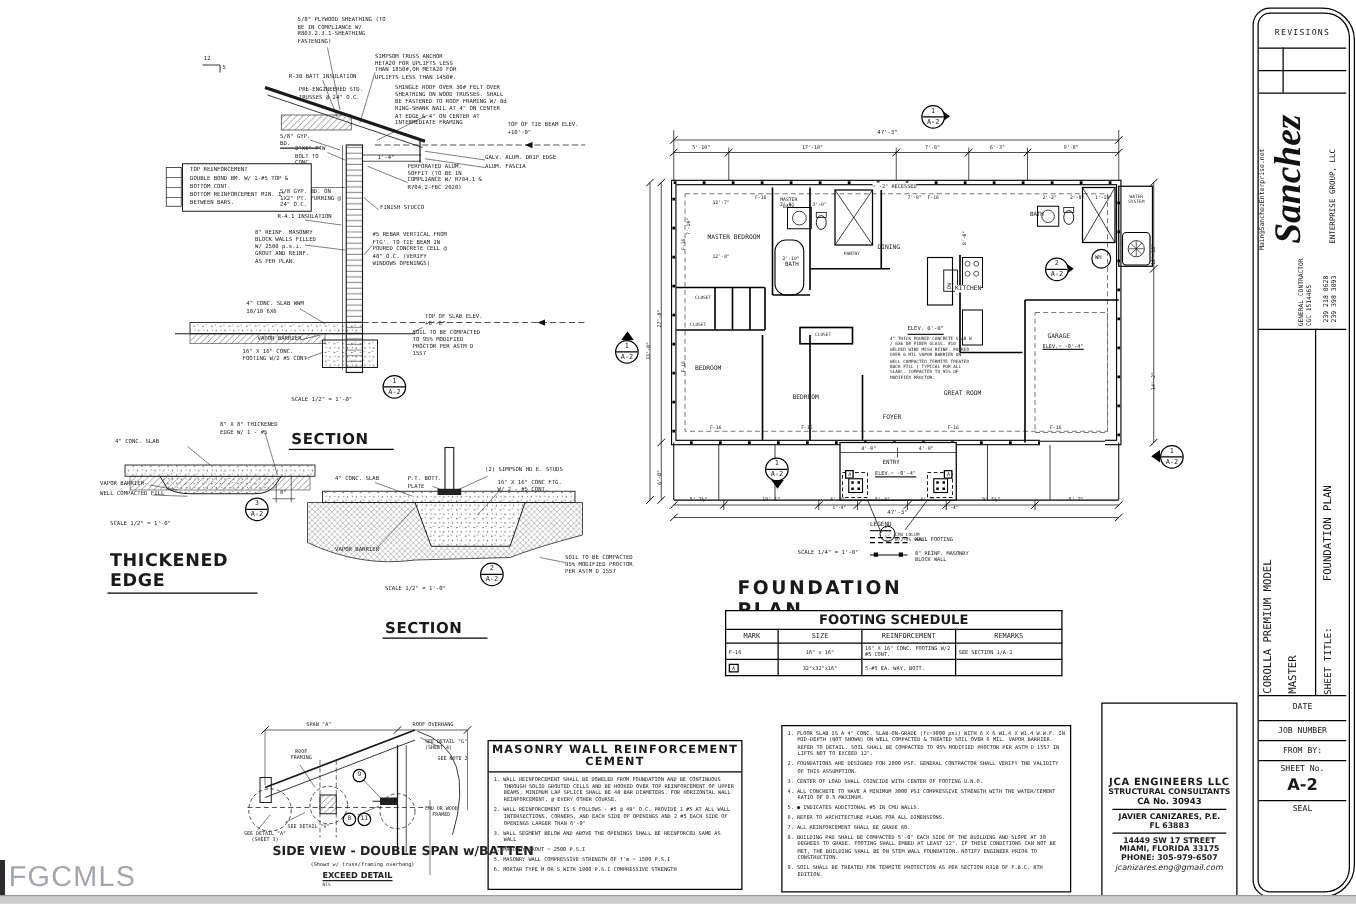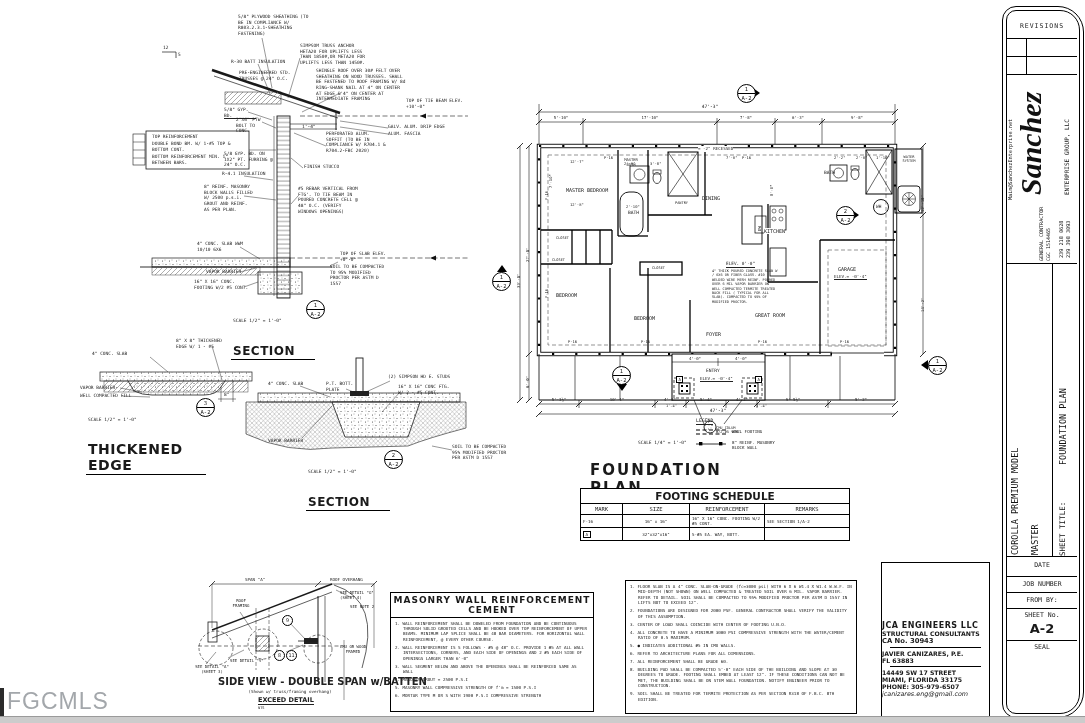--- a/index.html
+++ b/index.html
@@ -23,21 +23,21 @@
   table.fs{position:absolute;left:568px;top:488px;width:270px;border-collapse:collapse;background:#fff;margin-left:12px;}
   table.fs td,table.fs th{border:0.8px solid #000;padding:0 2px;}
   .fs-title{font-family:"DejaVu Sans",sans-serif;font-size:10.5px;font-weight:bold;text-align:center;height:14px;}
   .fs-h{font-size:5.5px;text-align:center;height:10px;font-weight:normal;}
   .fs-c{font-size:4.2px;height:12px;}
   .boxA{border:0.7px solid #000;padding:0 1.5px;}
   .notebox{position:absolute;border:0.9px solid #000;background:#fff;}
   .nb-title{font-family:"DejaVu Sans",sans-serif;font-weight:bold;text-align:center;border-bottom:0.9px solid #000;}
   .ni{font-size:4.2px;line-height:1.3;padding-left:8px;text-indent:-8px;margin:2.5px 4px;}
   .jca{position:absolute;left:881px;top:562px;width:107px;height:156px;border:1px solid #000;
-       background:#fff;font-family:"DejaVu Sans",sans-serif;}
+       background:#fff;text-align:center;font-family:"DejaVu Sans",sans-serif;}
   .jca .t1{font-size:8px;font-weight:bold;letter-spacing:0.5px;}
   .jca .t2{font-size:6.2px;font-weight:bold;}
   .jca .t3{font-size:6.8px;font-weight:bold;}
   .jca hr{border:none;border-top:0.8px solid #000;margin:2px 8px;}
   .tb{position:absolute;left:1002px;top:6px;width:80px;height:710px;border:1.1px solid #000;
       border-radius:14px 26px 26px 14px;background:#fff;}
   .tb-inner{position:absolute;left:1006px;top:10px;width:72px;height:702px;border:0.8px solid #000;
       border-radius:10px 20px 20px 10px;}
   .vt{position:absolute;writing-mode:vertical-rl;transform:rotate(180deg);white-space:nowrap;
       font-family:"DejaVu Sans Mono",monospace;color:#111;}

